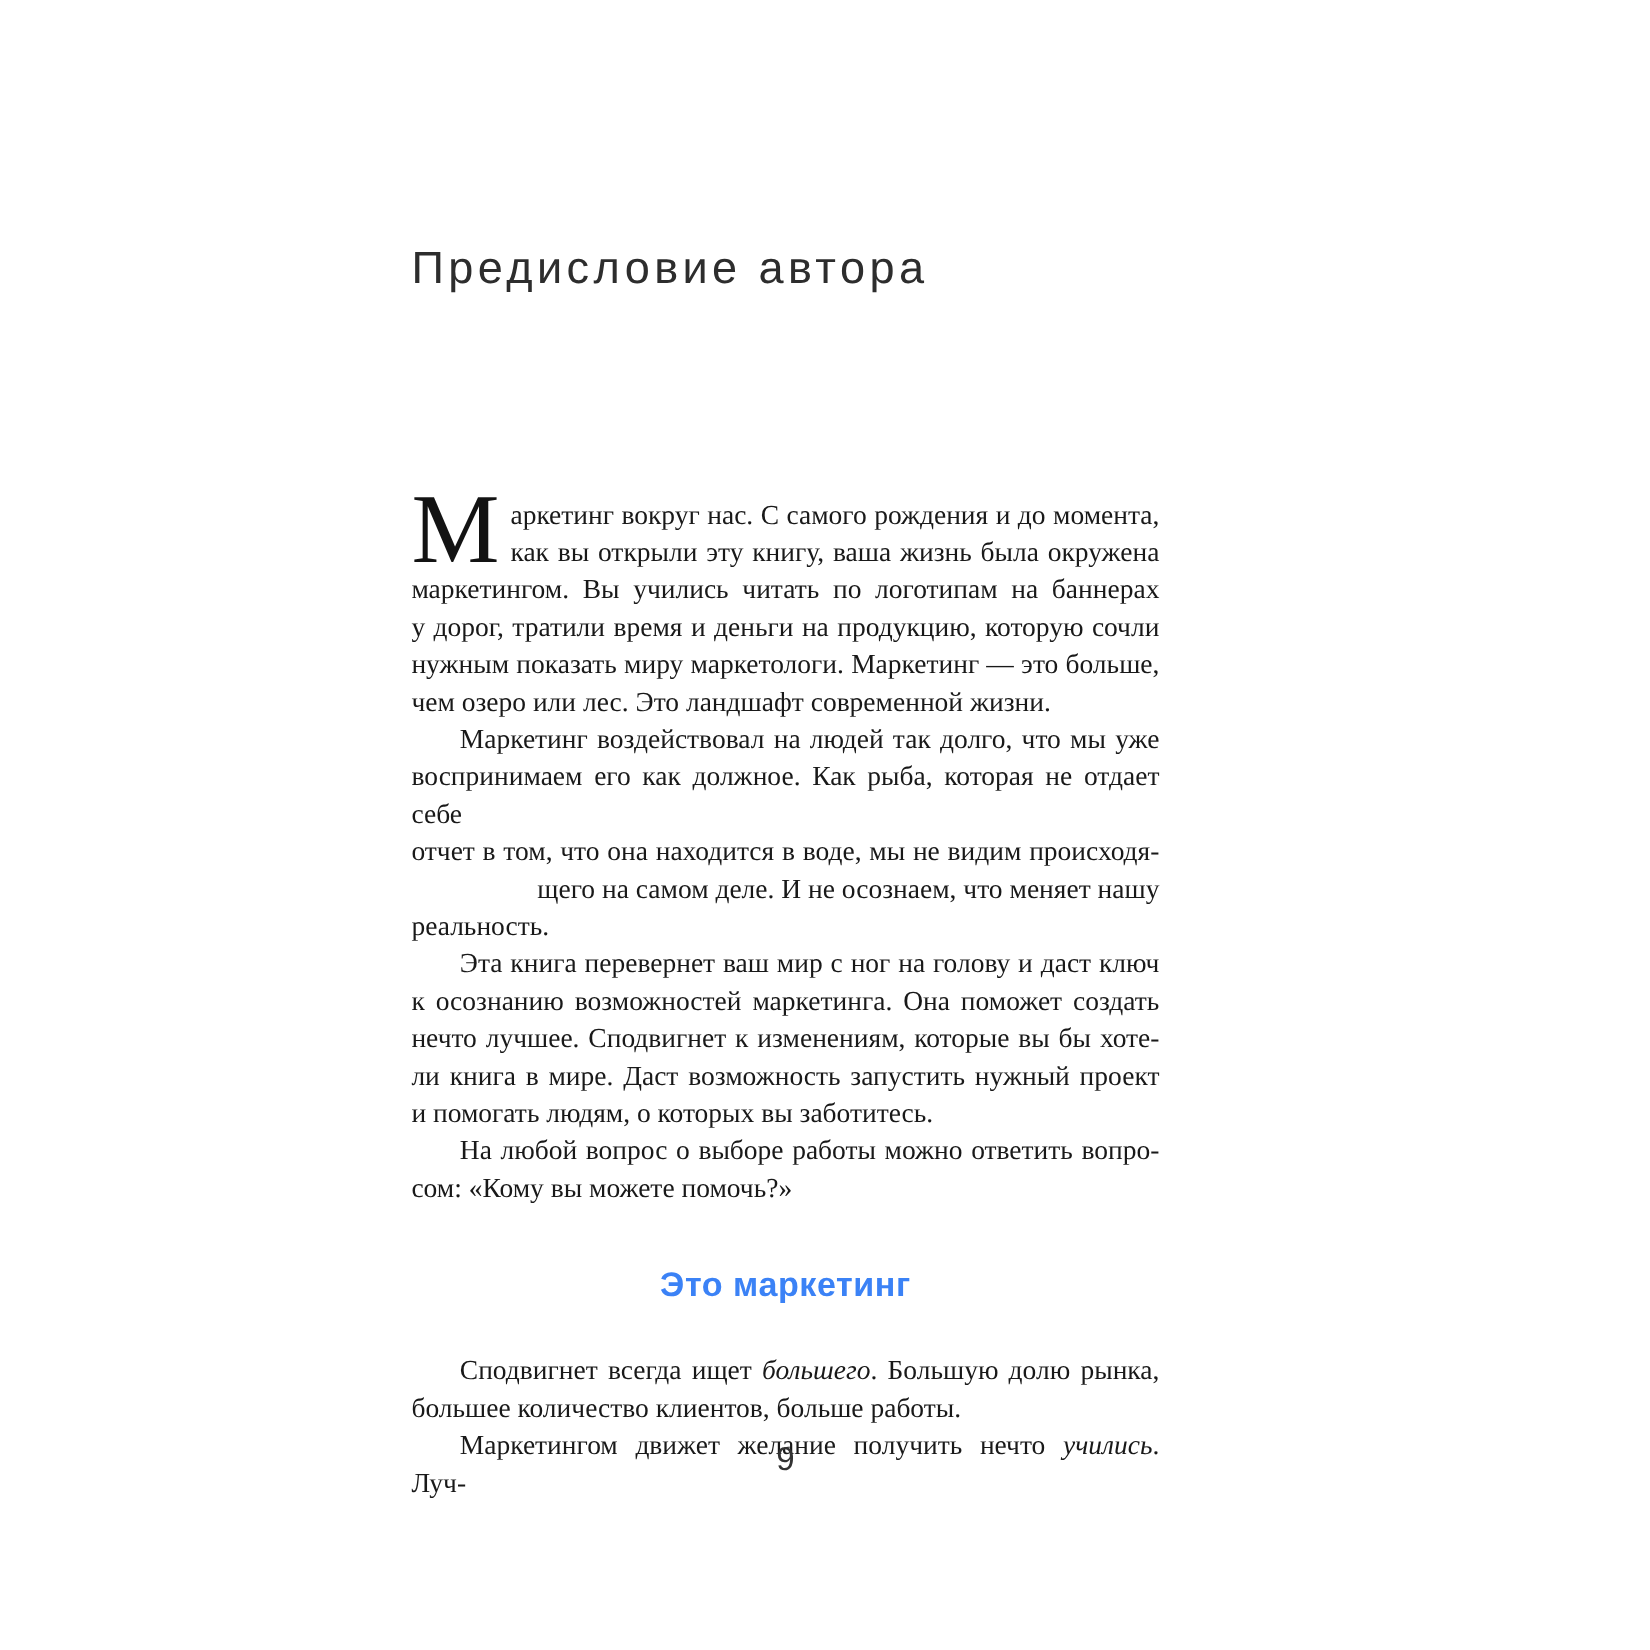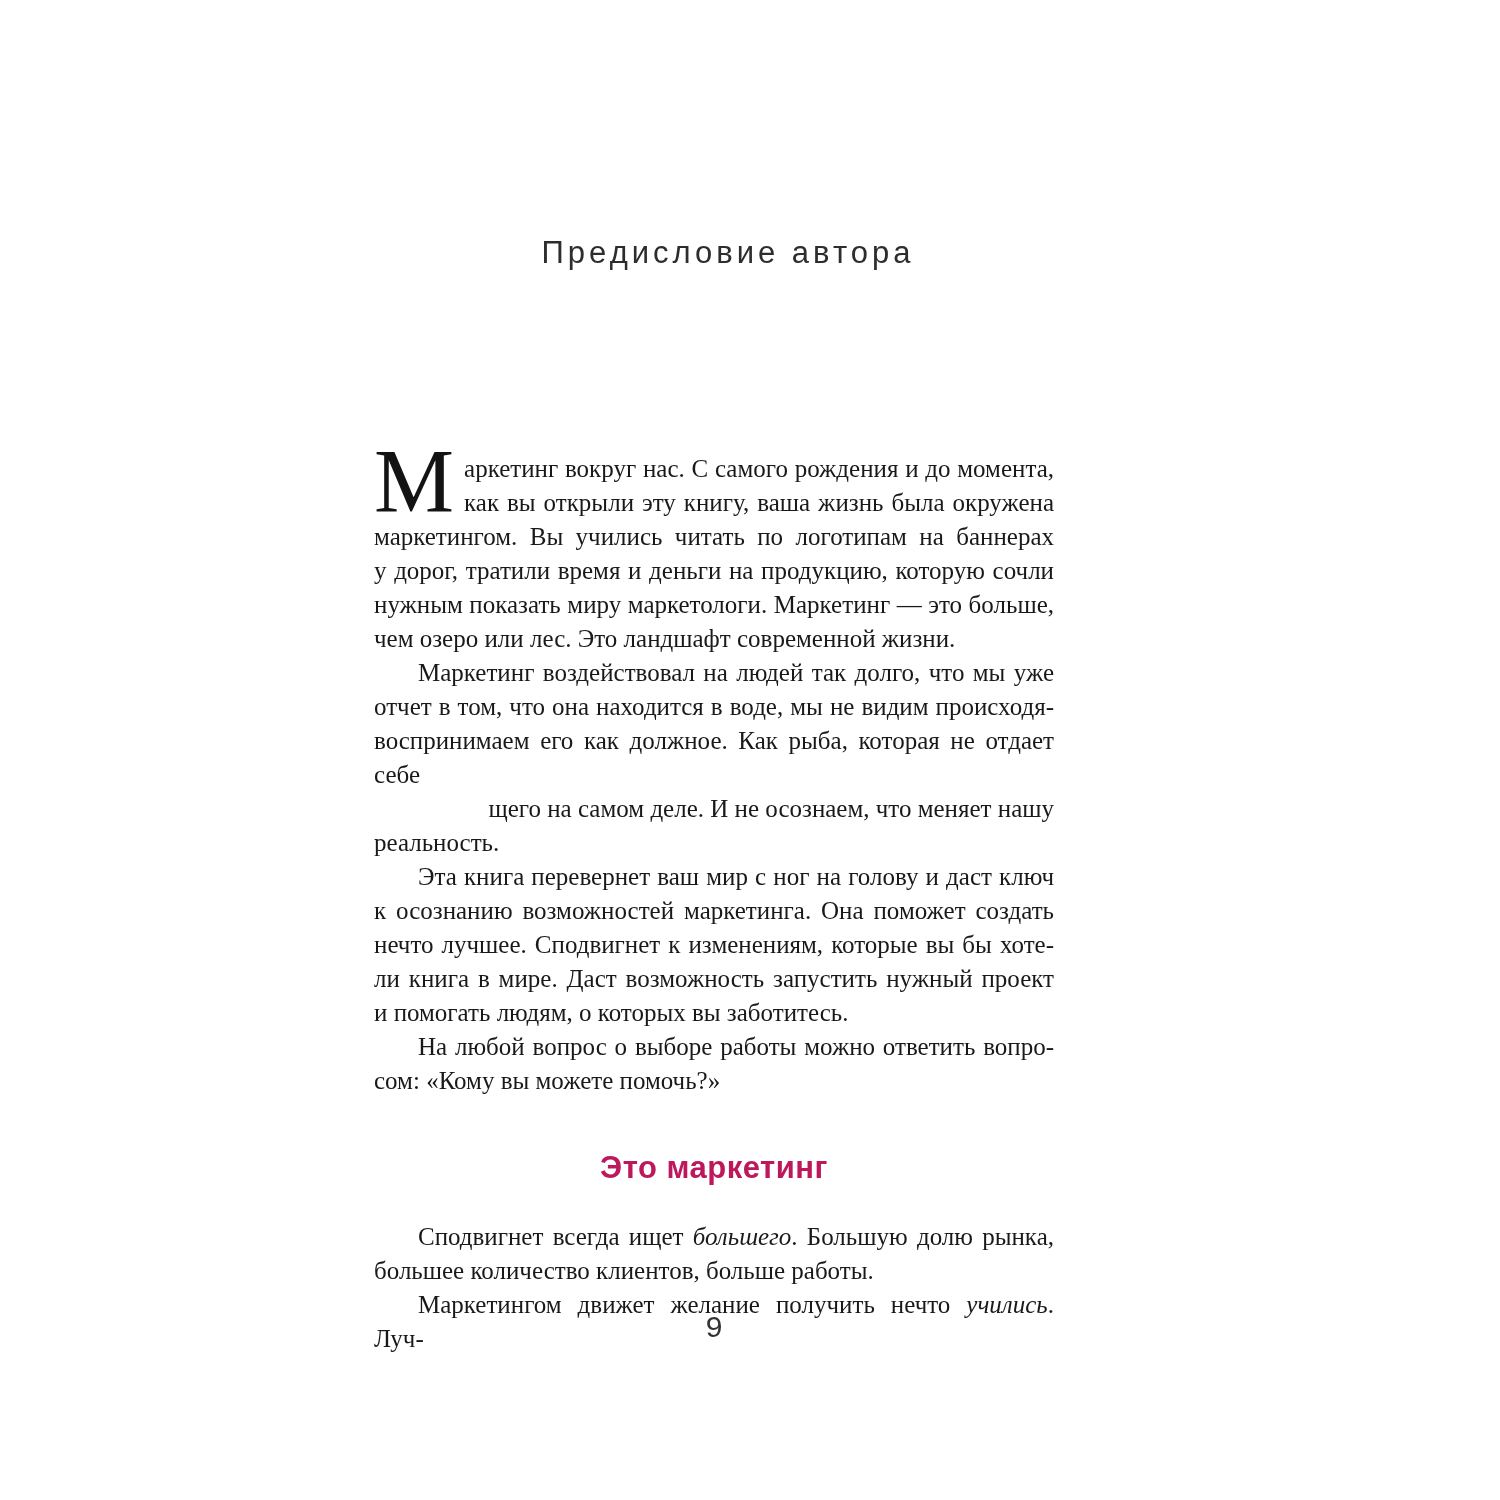--- a/index.html
+++ b/index.html
@@ -19,25 +19,25 @@
     top: 0;
     width: 680px;
     height: 100%;
   }
 
   .chapter-title {
     position: absolute;
     top: 223px;
     left: 0;
     width: 100%;
-    margin: 14px;
-    text-align: center;
+    margin: 0;
+    text-align: left;
     font-family: "Liberation Sans", sans-serif;
     font-weight: 300;
-    font-size: 31px;
+    font-size: 41px;
     line-height: 1;
     letter-spacing: 4px;
     color: #2d2d2d;
     white-space: nowrap;
   }
 
   .text-flow {
     position: absolute;
     top: 452px;
     left: 0;
@@ -64,28 +64,28 @@
     font-size: 90px;
     line-height: 60px;
     height: 66px;
     padding-right: 10px;
     color: #131313;
   }
 
   .it { font-style: italic; }
 
   .section-heading {
-    margin: 53px 0 35px 0;
+    margin: 53px 0 45px 0;
     text-align: center;
     font-family: "Liberation Sans", sans-serif;
     font-weight: bold;
     font-size: 31px;
     line-height: 34px;
     letter-spacing: 0.5px;
-    color: #be185d;
+    color: #3b82f6;
   }
 
   .page-number {
     position: absolute;
     top: 1312px;
     left: 0;
     width: 100%;
     text-align: center;
     font-family: "Liberation Sans", sans-serif;
     font-weight: 300;
@@ -108,22 +108,22 @@
             <span class="dropcap">М</span>
             <div class="pline"><span>аркетинг вокруг нас. С самого рождения и до момента,</span></div>
             <div class="pline"><span>как вы открыли эту книгу, ваша жизнь была окружена</span></div>
             <div class="pline"><span>маркетингом. Вы учились читать по логотипам на баннерах</span></div>
             <div class="pline"><span>у дорог, тратили время и деньги на продукцию, которую сочли</span></div>
             <div class="pline"><span>нужным показать миру маркетологи. Маркетинг — это больше,</span></div>
             <div class="pline is-last"><span>чем озеро или лес. Это ландшафт современной жизни.</span></div>
           </div>
           <div class="para indent">
             <div class="pline"><span>Маркетинг воздействовал на людей так долго, что мы уже</span></div>
+            <div class="pline"><span>воспринимаем его как должное. Как рыба, которая не отдает себе</span></div>
             <div class="pline"><span>отчет в том, что она находится в воде, мы не видим происходя-</span></div>
-            <div class="pline"><span>воспринимаем его как должное. Как рыба, которая не отдает себе</span></div>
             <div class="pline is-last"><span>щего на самом деле. И не осознаем, что меняет нашу реальность.</span></div>
           </div>
           <div class="para indent">
             <div class="pline"><span>Эта книга перевернет ваш мир с ног на голову и даст ключ</span></div>
             <div class="pline"><span>к осознанию возможностей маркетинга. Она поможет создать</span></div>
             <div class="pline"><span>нечто лучшее. Сподвигнет к изменениям, которые вы бы хоте-</span></div>
             <div class="pline"><span>ли книга в мире. Даст возможность запустить нужный проект</span></div>
             <div class="pline is-last"><span>и помогать людям, о которых вы заботитесь.</span></div>
           </div>
           <div class="para indent">

